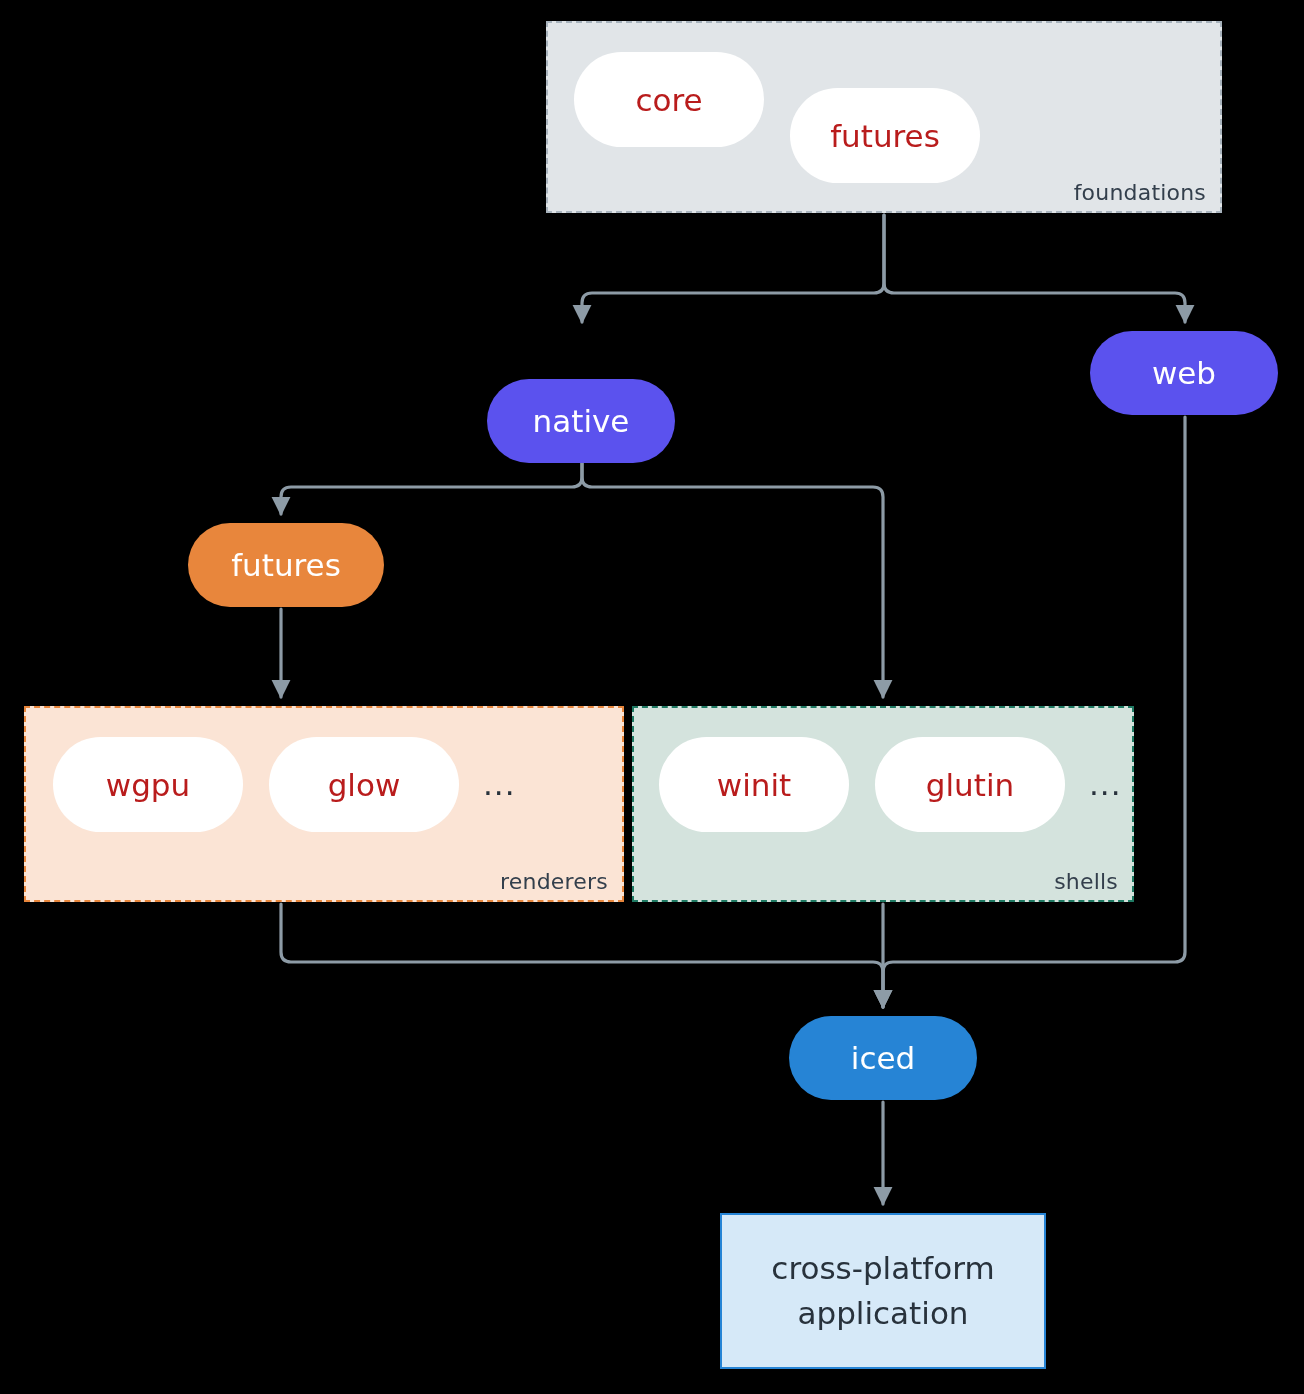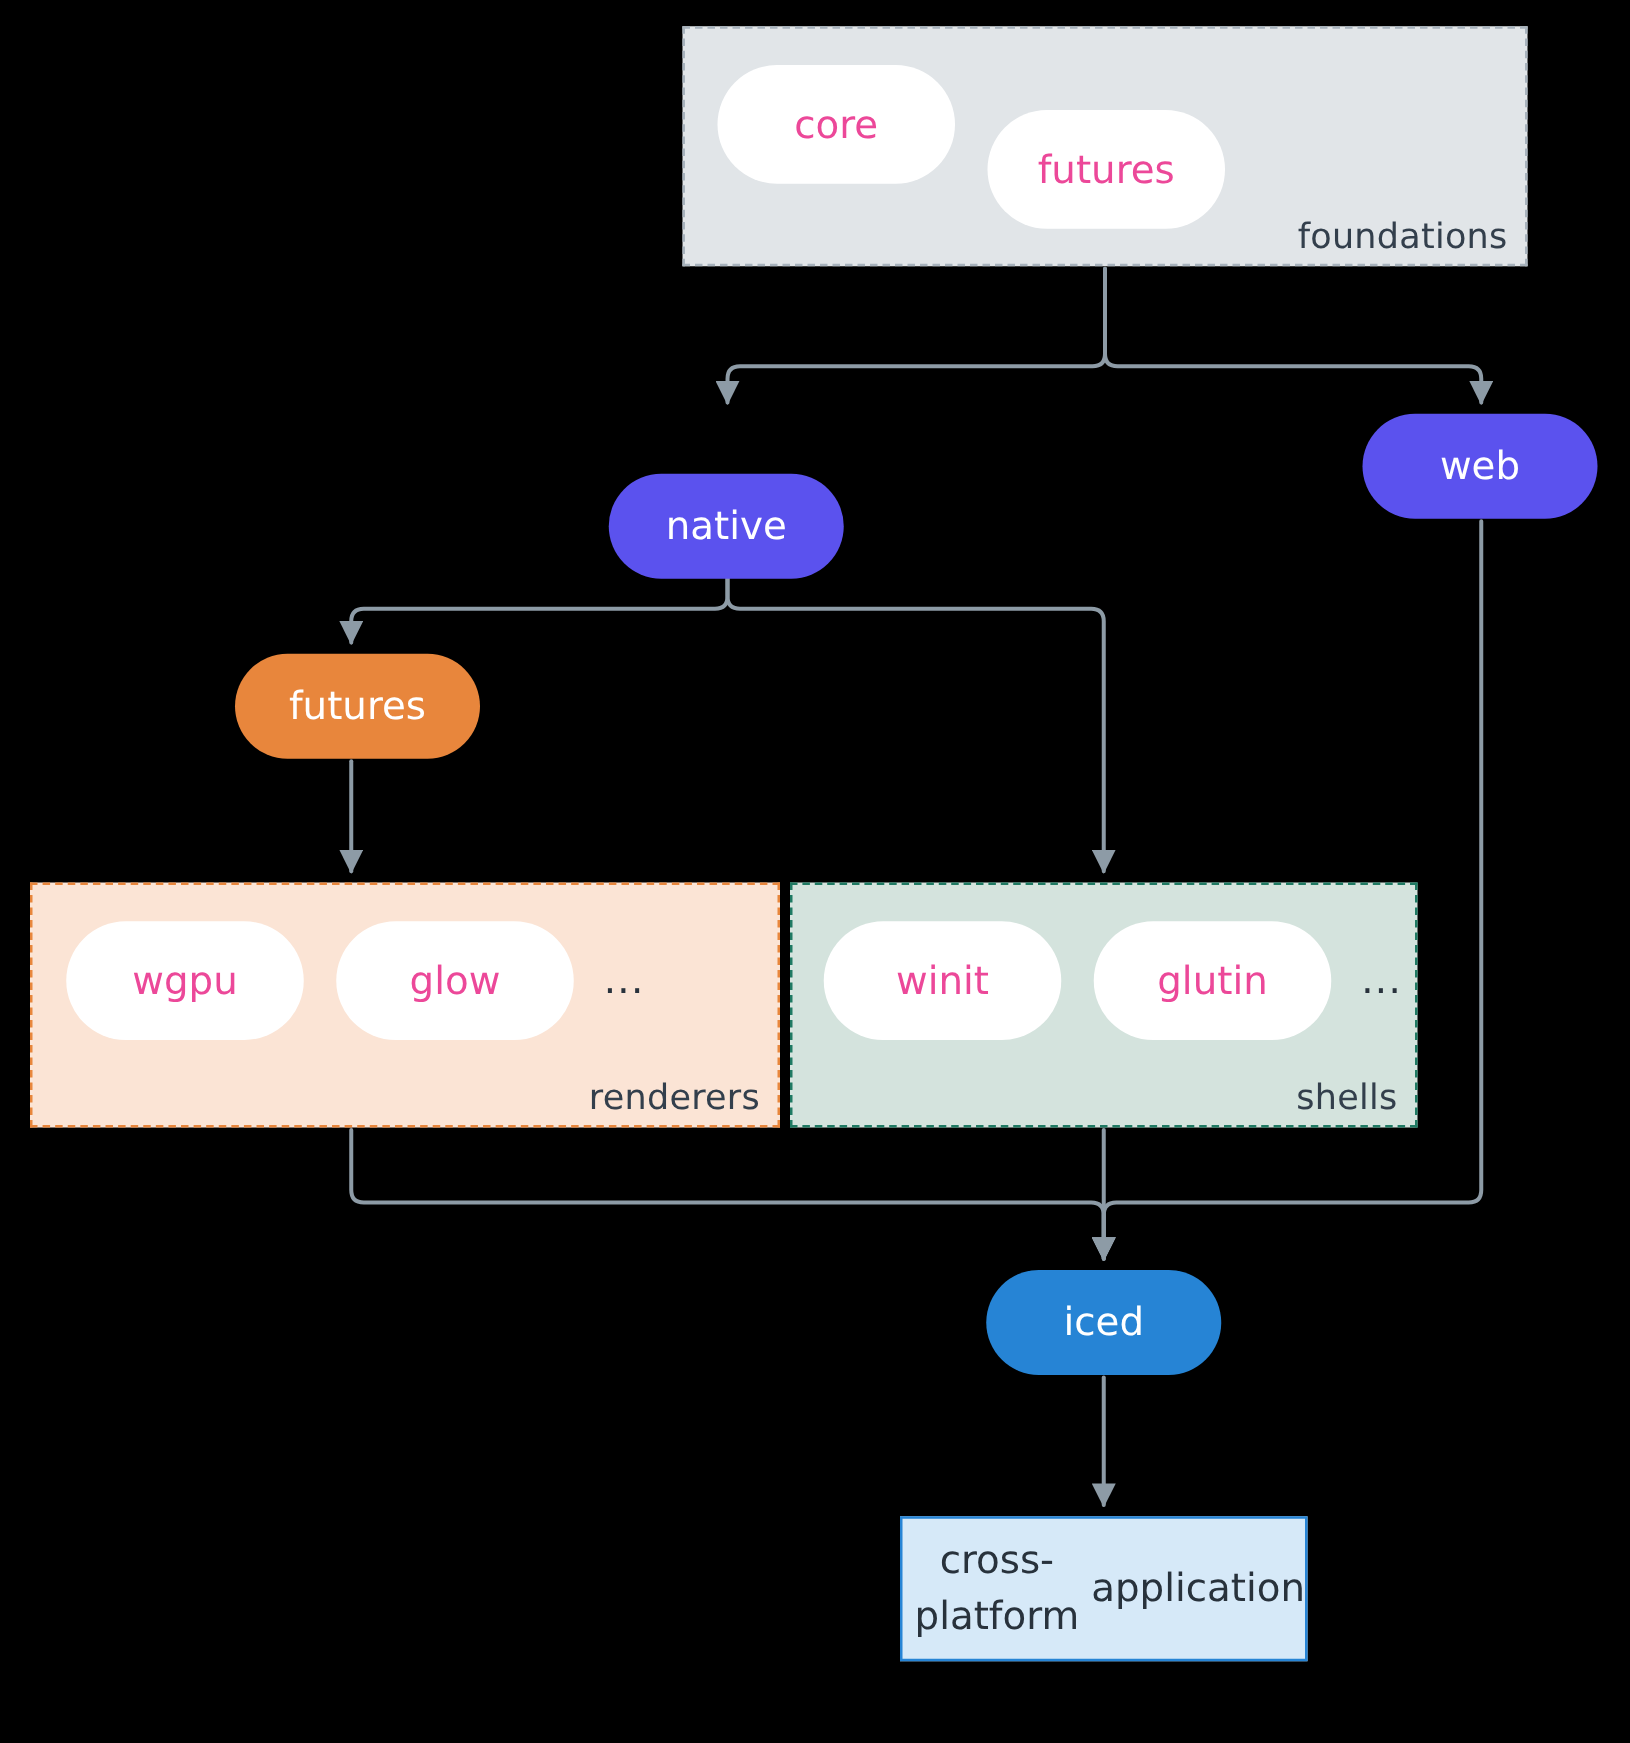--- a/index.html
+++ b/index.html
@@ -28,21 +28,21 @@
   .cluster {
     position: absolute;
     box-sizing: border-box;
     border-width: 2px;
     border-style: dashed;
   }
   .cluster-label {
     position: absolute;
     right: 14px;
     bottom: 6px;
-    font-size: 28px;
+    font-size: 22px;
     color: #333f4c;
     letter-spacing: .2px;
     white-space: nowrap;
   }
   .cluster-foundations {
     left: 546px; top: 21px; width: 676px; height: 192px;
     background: #e1e5e8;
     border-color: #a8b3bd;
   }
   .cluster-renderers {
@@ -59,21 +59,21 @@
   
   .pill {
     position: absolute;
     box-sizing: border-box;
     background: #ffffff;
     border-radius: 999px;
     display: flex;
     align-items: center;
     justify-content: center;
     font-size: 31px;
-    color: #ec4899;
+    color: #b91c1c;
     white-space: nowrap;
   }
 
   
   .stadium {
     position: absolute;
     box-sizing: border-box;
     border-radius: 999px;
     display: flex;
     align-items: center;
@@ -92,25 +92,25 @@
     position: absolute;
     font-size: 31px;
     color: #28323c;
     letter-spacing: 1px;
   }
 
   
   .rect-node {
     position: absolute;
     box-sizing: border-box;
-    left: 720px; top: 1213px; width: 326px; height: 116px;
+    left: 720px; top: 1213px; width: 326px; height: 156px;
     background: #d6e9f8;
     border: 2px solid #2684d5;
     display: flex;
-    flex-direction: row;
+    flex-direction: column;
     align-items: center;
     justify-content: center;
     font-size: 31px;
     color: #28323c;
     line-height: 1.45;
     text-align: center;
   }
 </style>
 </head>
 <body>

